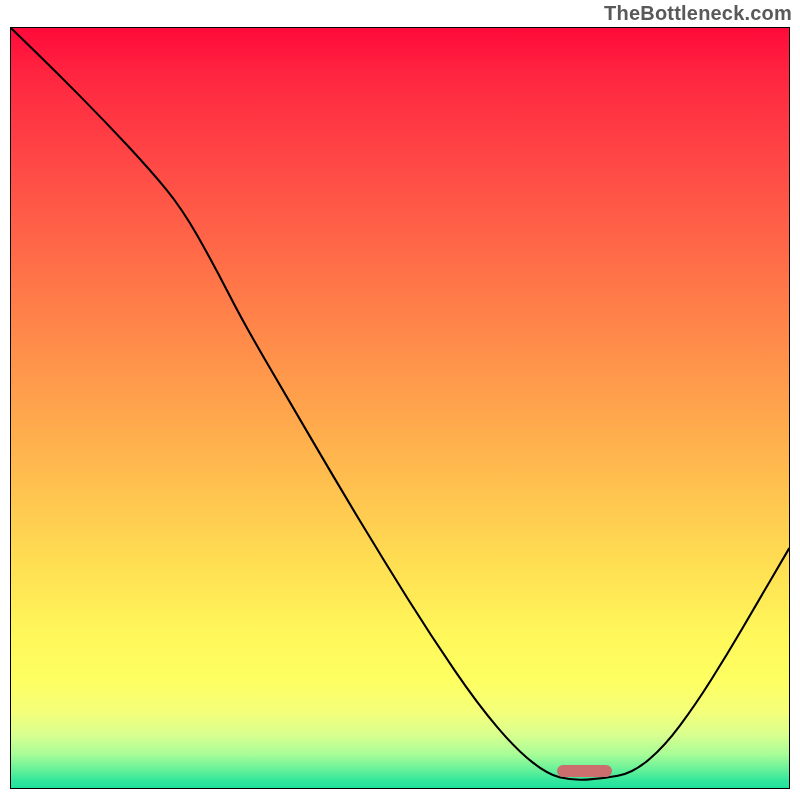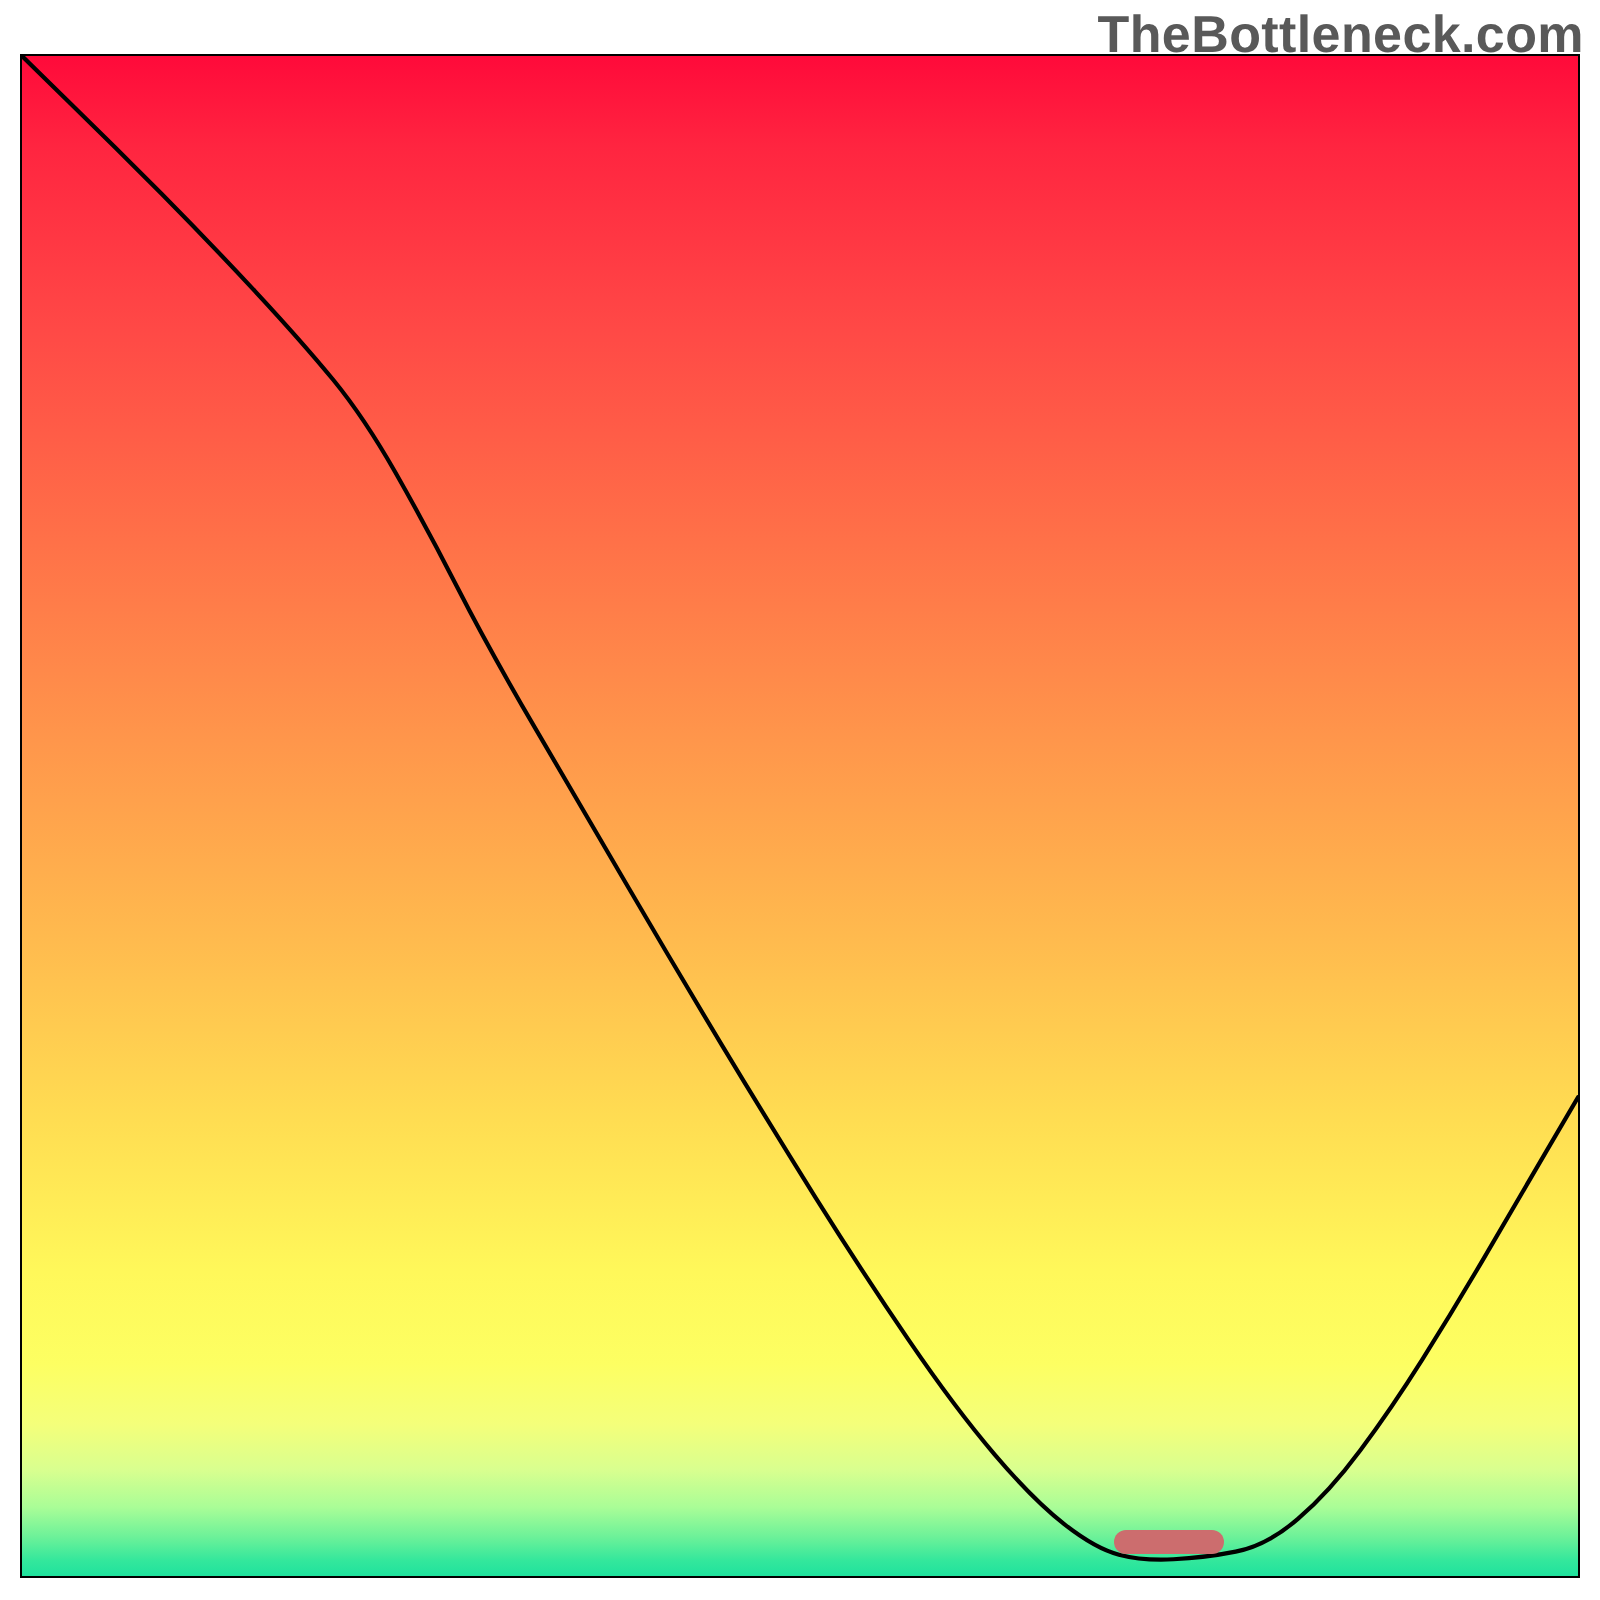--- a/index.html
+++ b/index.html
@@ -13,21 +13,21 @@
   }
   #wrap {
     position: relative;
     width: 800px;
     height: 800px;
   }
   #watermark {
     position: absolute;
     top: 2px;
     right: 8px;
-    font-size: 26px;
+    font-size: 20px;
     font-weight: 600;
     color: #595959;
     letter-spacing: 0.2px;
     z-index: 10;
   }
   
   #frame {
     position: absolute;
     left: 10px;
     top: 27px;

